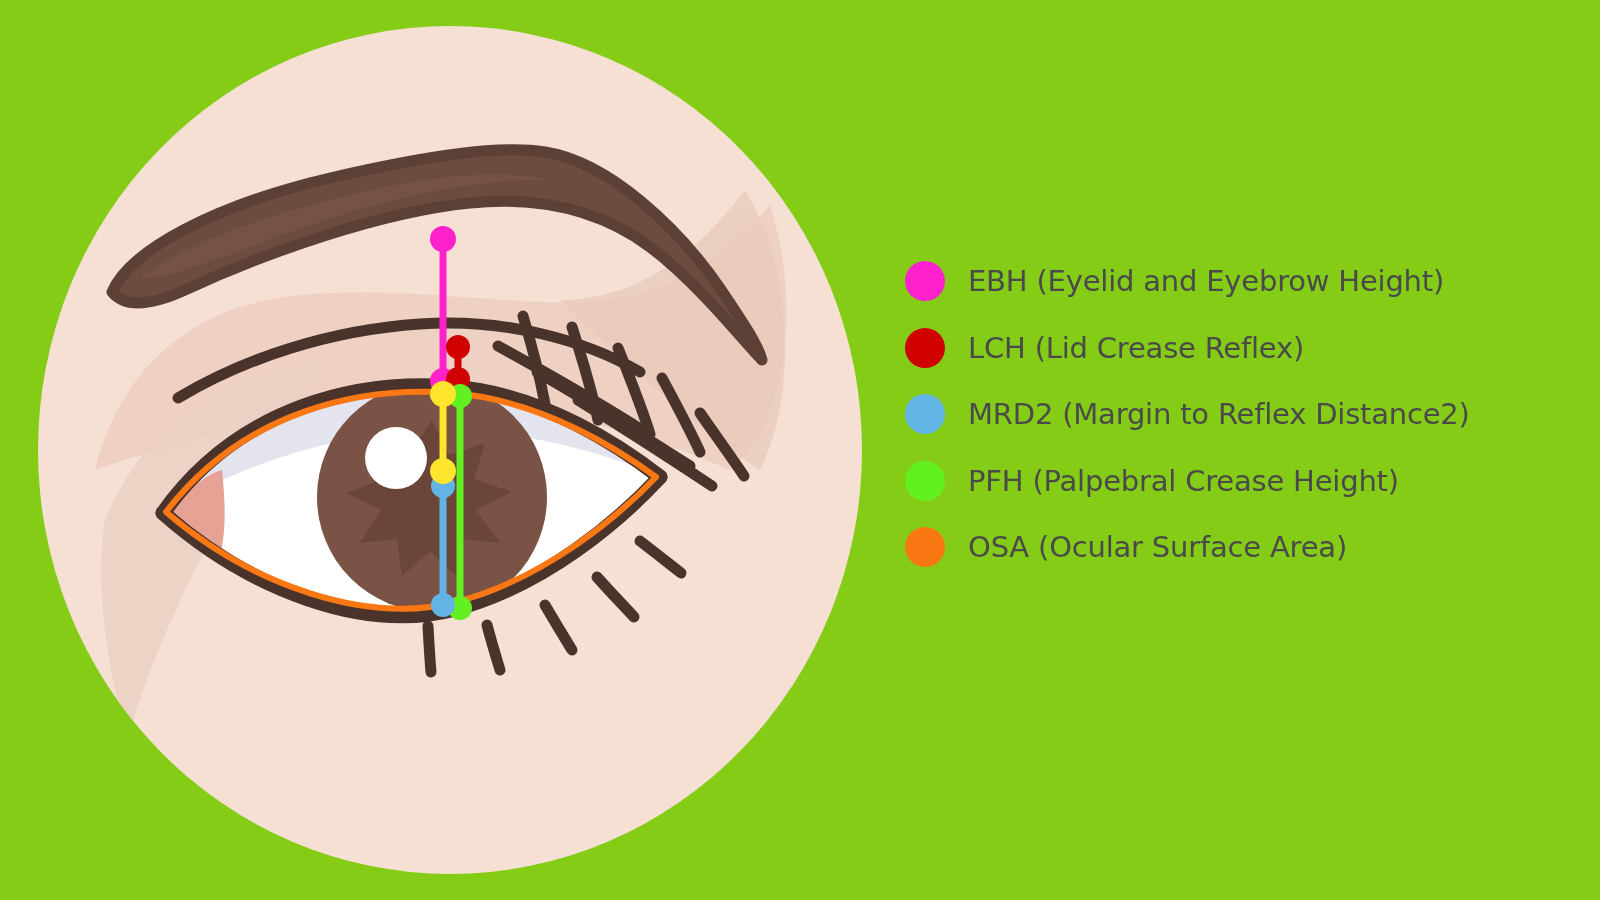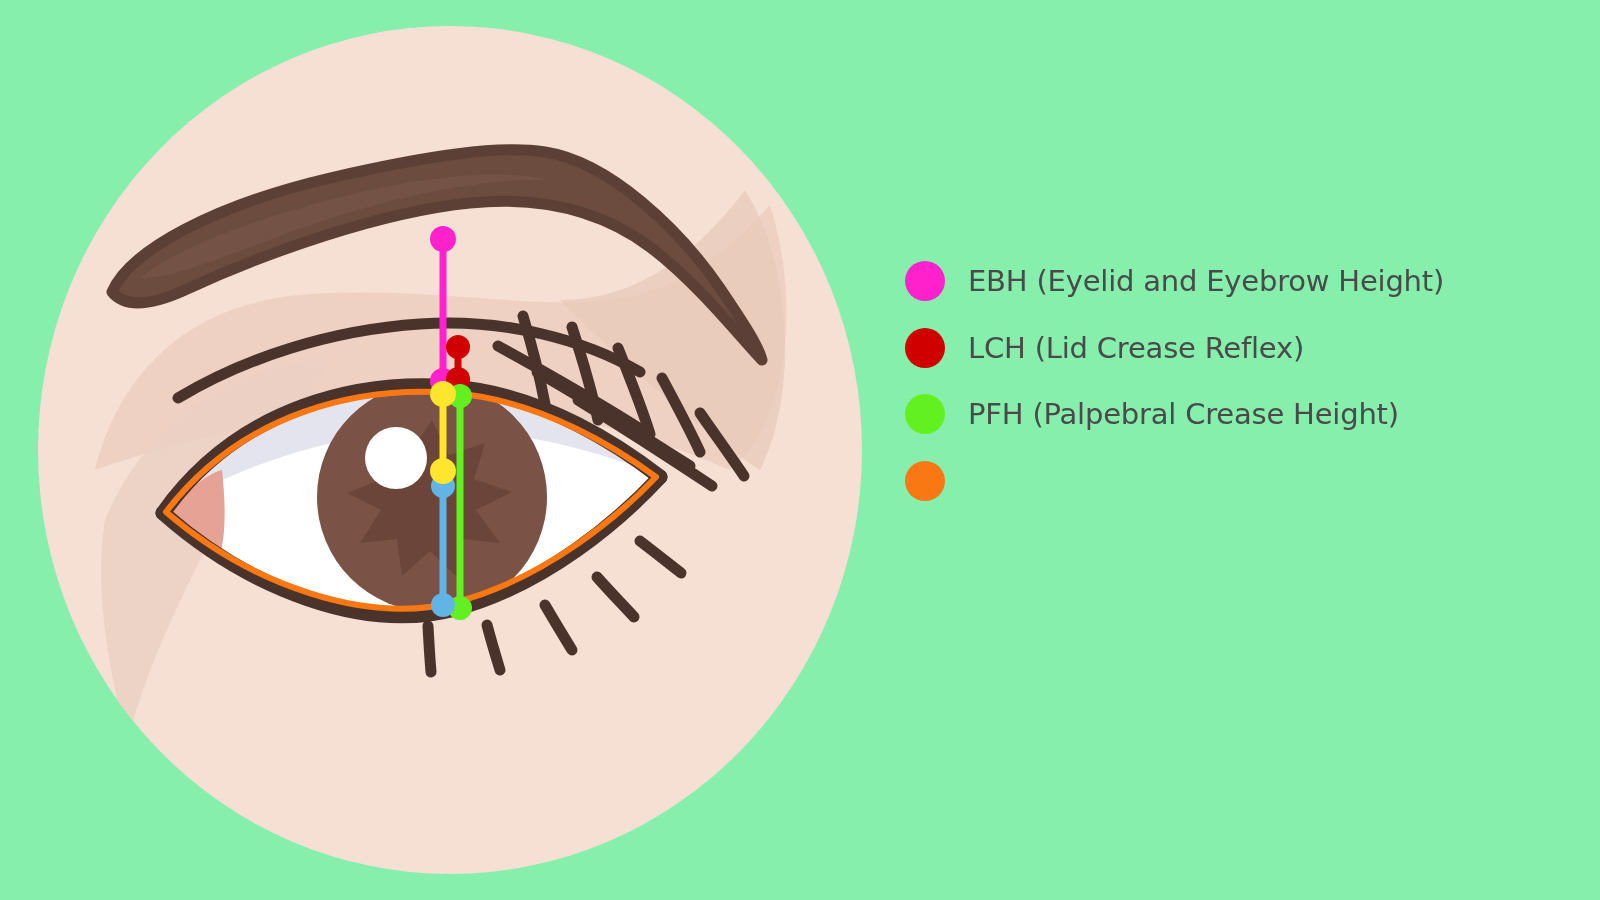--- a/index.html
+++ b/index.html
@@ -11,21 +11,21 @@
   body {
     width: 1600px;
     height: 900px;
     font-family: "DejaVu Sans", sans-serif;
     overflow: hidden;
   }
   #page {
     position: relative;
     width: 1600px;
     height: 900px;
-    background: #86efac;
+    background: #84cc16;
   }
   #eye-figure {
     position: absolute;
     left: 0;
     top: 0;
     width: 900px;
     height: 900px;
   }
   #legend {
     position: absolute;
@@ -216,25 +216,30 @@
       <span class="legend-swatch" style="background:#FF22CC;"></span>
       <span class="legend-label">EBH (Eyelid and Eyebrow Height)</span>
     </div>
 
     <div class="legend-row">
       <span class="legend-swatch" style="background:#D10000;"></span>
       <span class="legend-label">LCH (Lid Crease Reflex)</span>
     </div>
 
 
+    <div class="legend-row">
+      <span class="legend-swatch" style="background:#62B4E5;"></span>
+      <span class="legend-label">MRD2 (Margin to Reflex Distance2)</span>
+    </div>
 
     <div class="legend-row">
       <span class="legend-swatch" style="background:#63F021;"></span>
       <span class="legend-label">PFH (Palpebral Crease Height)</span>
     </div>
 
     <div class="legend-row">
       <span class="legend-swatch" style="background:#FA7814;"></span>
+      <span class="legend-label">OSA (Ocular Surface Area)</span>
     </div>
 
   </div>
 
 </div>
 
 </body></html>

